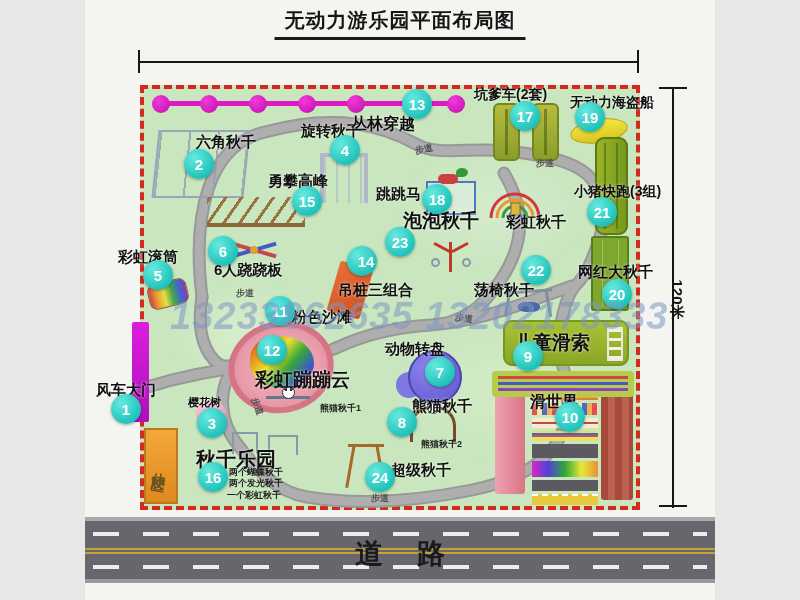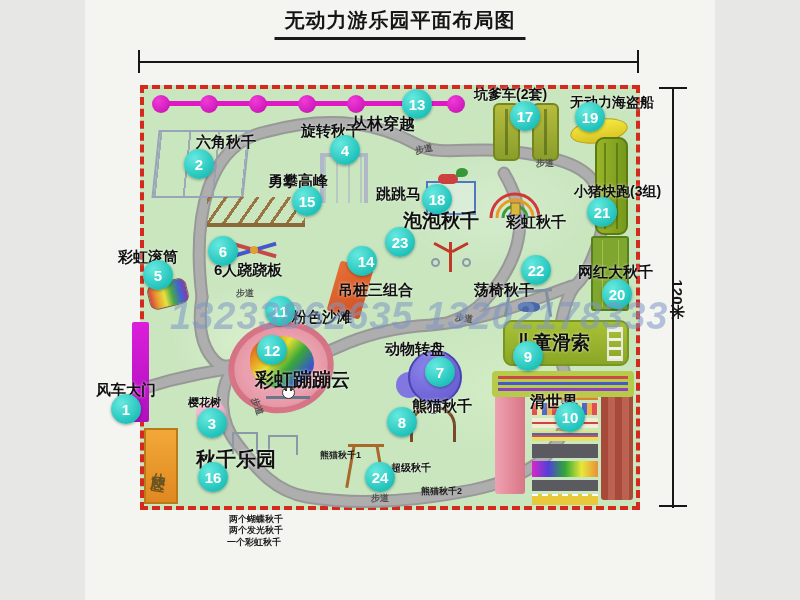--- a/index.html
+++ b/index.html
@@ -29,21 +29,21 @@
   .paths { position:absolute; left:140px; top:85px; z-index:4; }
 
   
   .attr-label { position:absolute; font-weight:bold; font-size:15px; color:#101010;
                 white-space:nowrap; z-index:24; text-shadow:0 0 3px rgba(255,255,255,.75); }
   .num-circle { position:absolute; width:30px; height:30px; border-radius:50%;
                 background:radial-gradient(circle at 35% 30%, #66e9df, #1cc0b8 75%);
                 color:#fff; font-weight:bold; font-size:15px; display:flex; align-items:center;
                 justify-content:center; z-index:26; box-shadow:0 1px 3px rgba(0,0,0,.35); }
   .note-label { position:absolute; font-size:9px; font-weight:bold; color:#1c1c1c;
-                white-space:nowrap; z-index:24;margin-top:47px; }
+                white-space:nowrap; z-index:24; }
   .trail-label { position:absolute; font-size:9px; font-weight:bold; color:#4e4e4e;
                  white-space:nowrap; z-index:12; }
 
   
   .wm-company { position:absolute; left:183px; top:256px; font-size:42px; font-weight:bold;
                 color:rgba(255,255,255,.5); letter-spacing:7px; white-space:nowrap; z-index:40;
                 pointer-events:none; }
   .wm-phone { position:absolute; left:170px; top:295px; font-size:38px; font-weight:bold; font-style:italic;
               color:rgba(126,150,196,.55); letter-spacing:1px; white-space:nowrap; z-index:40;
               pointer-events:none; }
@@ -365,31 +365,38 @@
       <div class="attr-label" style="left: 570px; top: 94px; font-size: 14px;">无动力海盗船</div>
       <div class="num-circle" style="left: 575px; top: 102px;">19</div>
       <div class="attr-label" style="left: 578px; top: 263px; font-size: 15px;">网红大秋千</div>
       <div class="num-circle" style="left: 602px; top: 279px;">20</div>
       <div class="attr-label" style="left: 574px; top: 183px; font-size: 14px;">小猪快跑(3组)</div>
       <div class="num-circle" style="left: 587px; top: 197px;">21</div>
       <div class="attr-label" style="left: 474px; top: 281px; font-size: 15px;">荡椅秋千</div>
       <div class="num-circle" style="left: 521px; top: 255px;">22</div>
       <div class="attr-label" style="left: 403px; top: 208px; font-size: 19px;">泡泡秋千</div>
       <div class="num-circle" style="left: 385px; top: 227px;">23</div>
-      <div class="attr-label" style="left: 391px; top: 461px; font-size: 10px;">超级秋千</div>
+      <div class="attr-label" style="left: 391px; top: 461px; font-size: 15px;">超级秋千</div>
       <div class="num-circle" style="left: 365px; top: 462px;">24</div>
       <div class="attr-label" style="left: 506px; top: 213px; font-size: 15px;">彩虹秋千</div>
       <div class="note-label" style="left: 320px; top: 402px;">熊猫秋千1</div>
       <div class="note-label" style="left: 421px; top: 438px;">熊猫秋千2</div>
       <div class="note-label" style="left: 229px; top: 466px;">两个蝴蝶秋千</div>
       <div class="note-label" style="left: 229px; top: 477px;">两个发光秋千</div>
       <div class="note-label" style="left: 227px; top: 489px;">一个彩虹秋千</div>
       <div class="trail-label" style="left: 415px; top: 143px; transform: rotate(-12deg);">步道</div>
       <div class="trail-label" style="left: 536px; top: 157px; transform: rotate(0deg);">步道</div>
       <div class="trail-label" style="left: 236px; top: 287px; transform: rotate(0deg);">步道</div>
       <div class="trail-label" style="left: 455px; top: 312px; transform: rotate(8deg);">步道</div>
       <div class="trail-label" style="left: 371px; top: 492px; transform: rotate(0deg);">步道</div>
       <div class="trail-label" style="left: 248px; top: 400px; transform: rotate(70deg);">步道</div>
     </div>
 
   <div class="wm-phone">13233862635 13202178333</div>
 
+  <div class="road">
+    <div class="road-dash" style="top:11px;"></div>
+    <div class="road-dash" style="top:44px;"></div>
+    <div class="road-yellow" style="top:27px;"></div>
+    <div class="road-yellow" style="top:31px;"></div>
+    <div class="road-label">道路</div>
+  </div>
 </div>
 
 </body></html>

